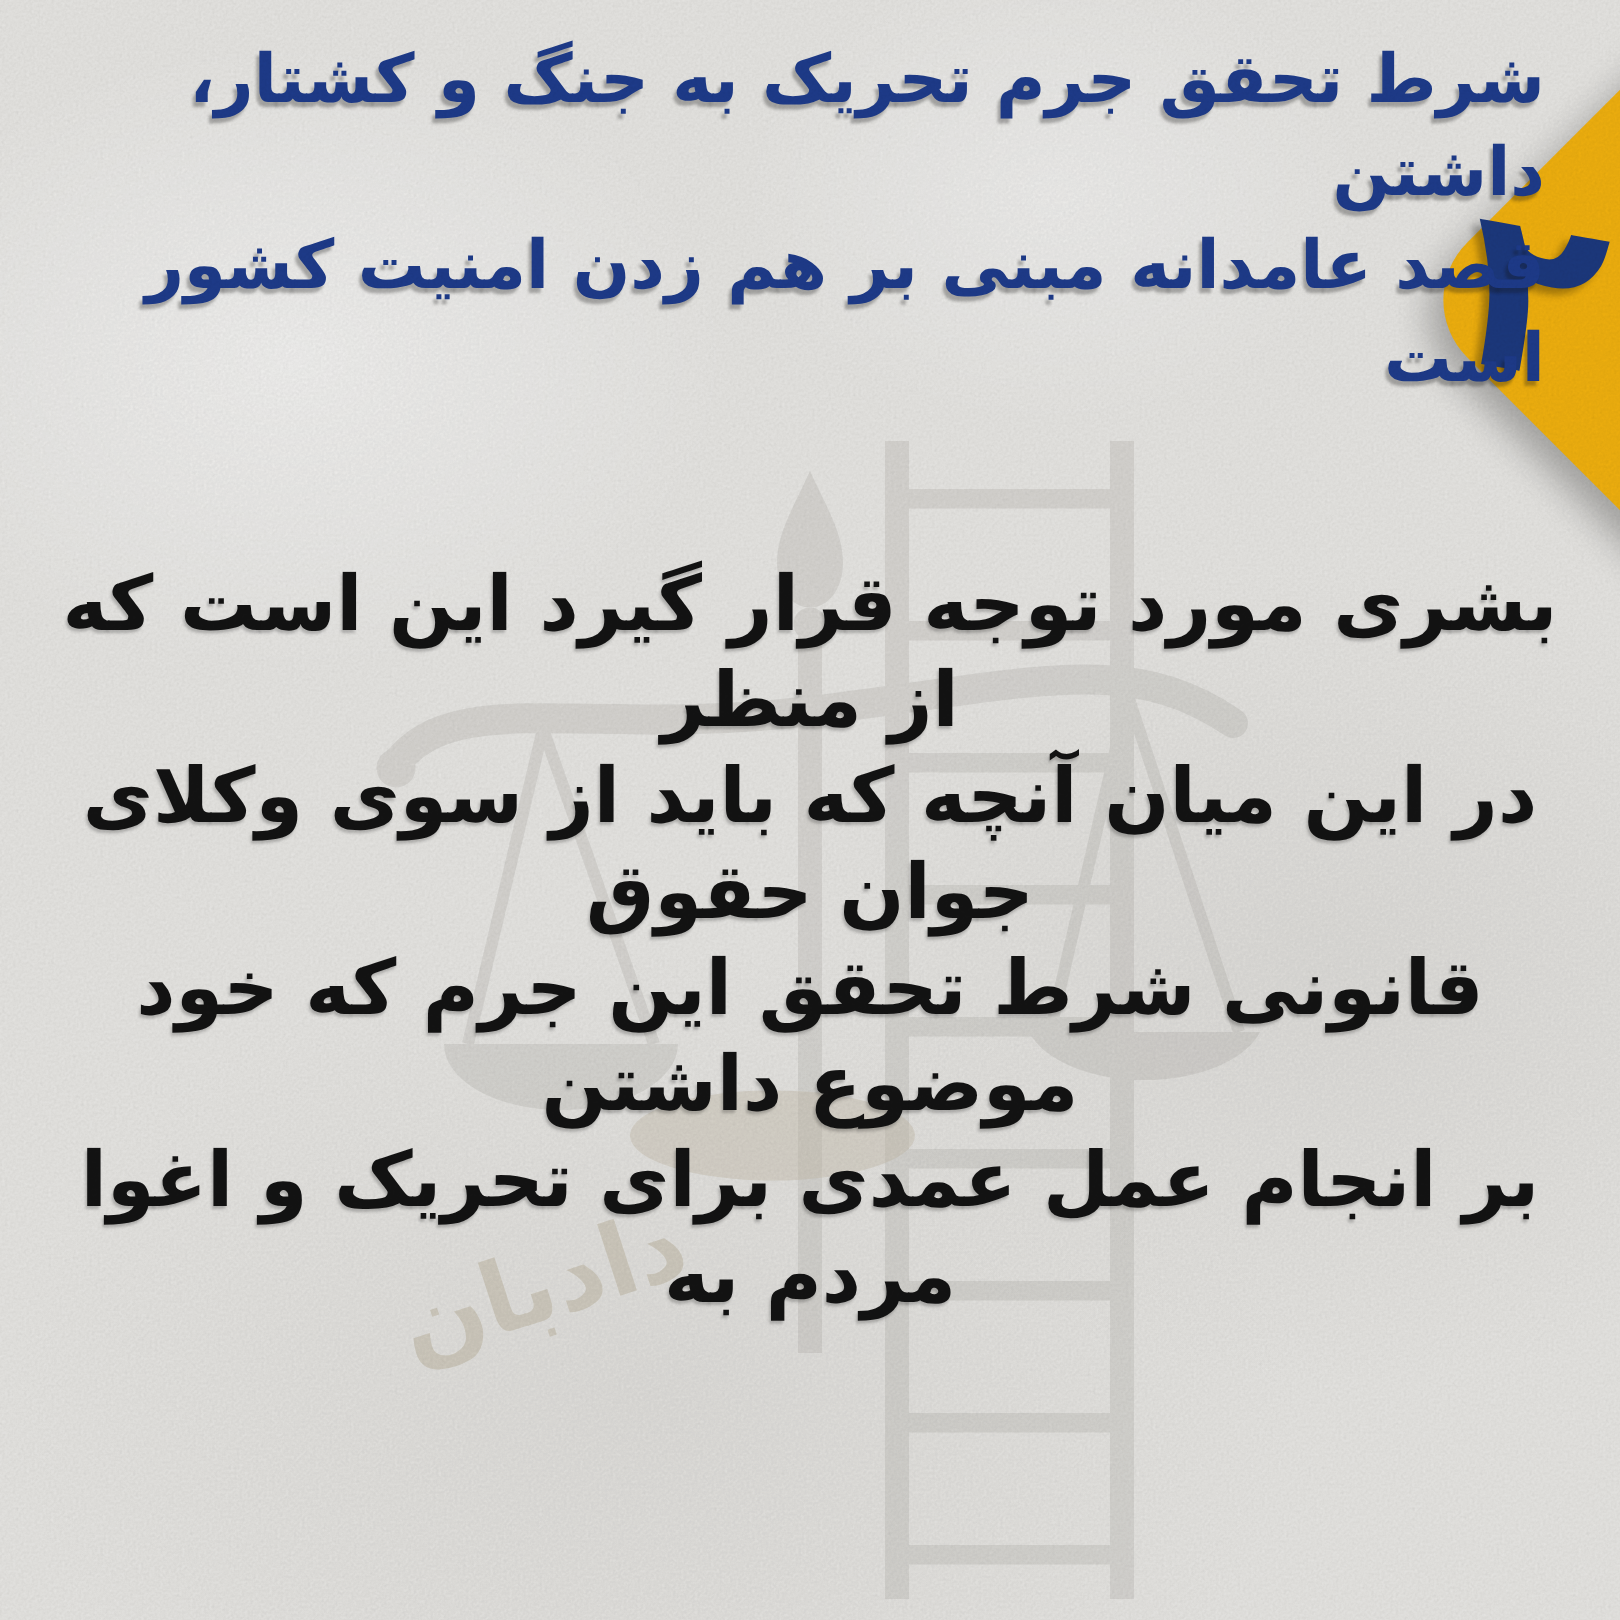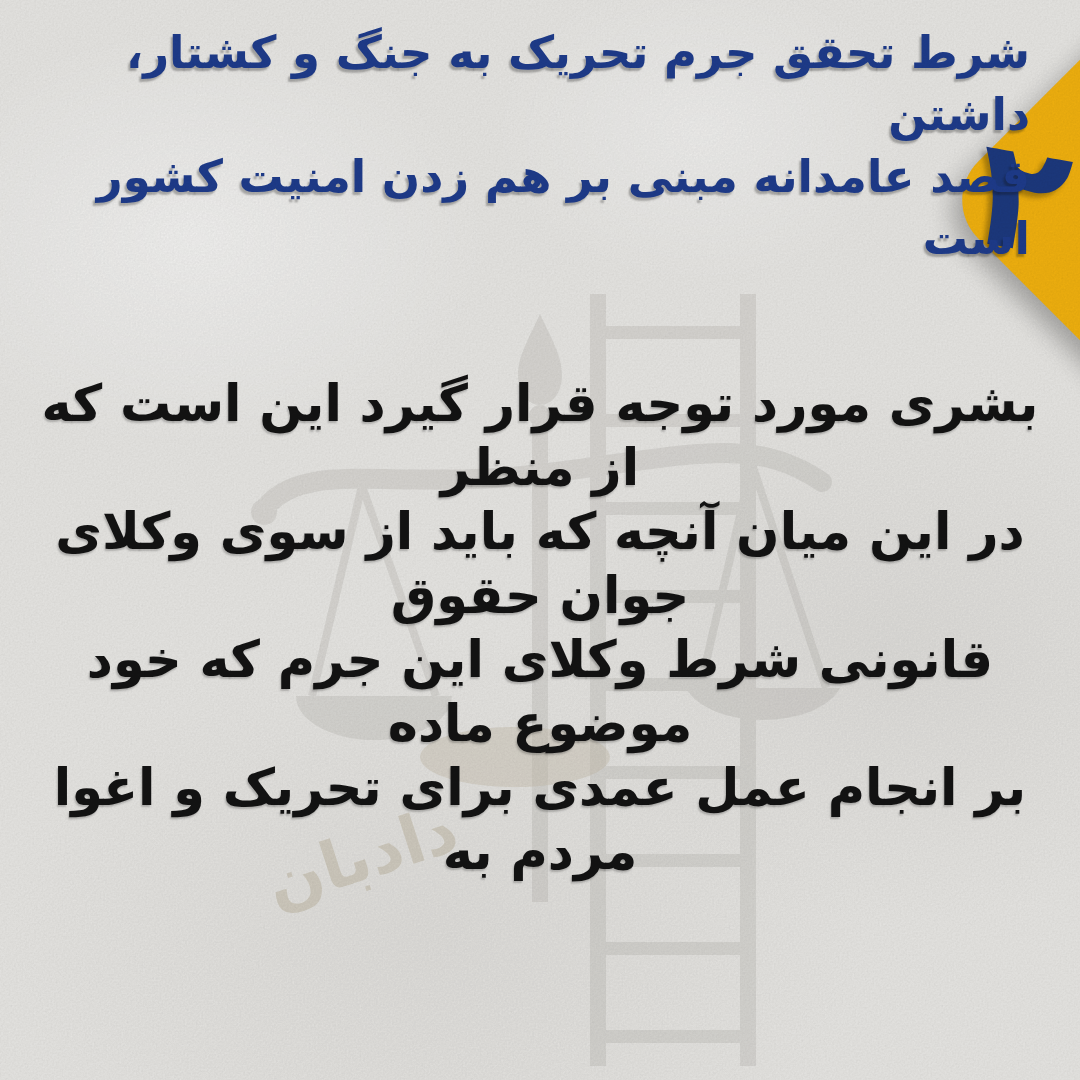--- a/index.html
+++ b/index.html
@@ -104,21 +104,21 @@
   <div class="badge-num">۲</div>
 
   <h1 class="title" dir="rtl">
     <span class="t-line">شرط تحقق جرم تحریک به جنگ و کشتار، داشتن</span>
     <span class="t-line">قصد عامدانه مبنی بر هم زدن امنیت کشور است</span>
   </h1>
 
   <div class="body-text" dir="rtl">
     <span class="b-line">بشری مورد توجه قرار گیرد این است که از منظر</span>
     <span class="b-line">در این میان آنچه که باید از سوی وکلای جوان حقوق</span>
-    <span class="b-line">قانونی شرط وکلای این جرم که خود موضوع ماده</span>
+    <span class="b-line">قانونی شرط تحقق این جرم که خود موضوع داشتن</span>
     <span class="b-line">بر انجام عمل عمدی برای تحریک و اغوا مردم به</span>
 
   </div>
 
   <svg class="grain" viewBox="0 0 1080 1080" aria-hidden="true">
     <filter id="grainf" x="0" y="0" width="100%" height="100%">
       <feTurbulence type="fractalNoise" baseFrequency="0.55" numOctaves="2" stitchTiles="stitch"></feTurbulence>
       <feColorMatrix type="matrix" values="0 0 0 0 0  0 0 0 0 0  0 0 0 0 0  0.06 0.06 0.06 0 0"></feColorMatrix>
     </filter>
     <rect width="1080" height="1080" filter="url(#grainf)"></rect>

